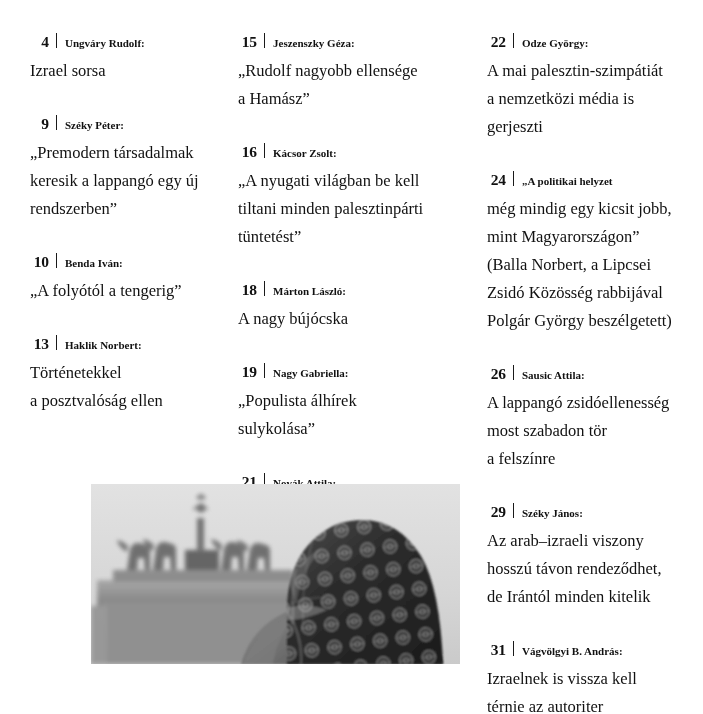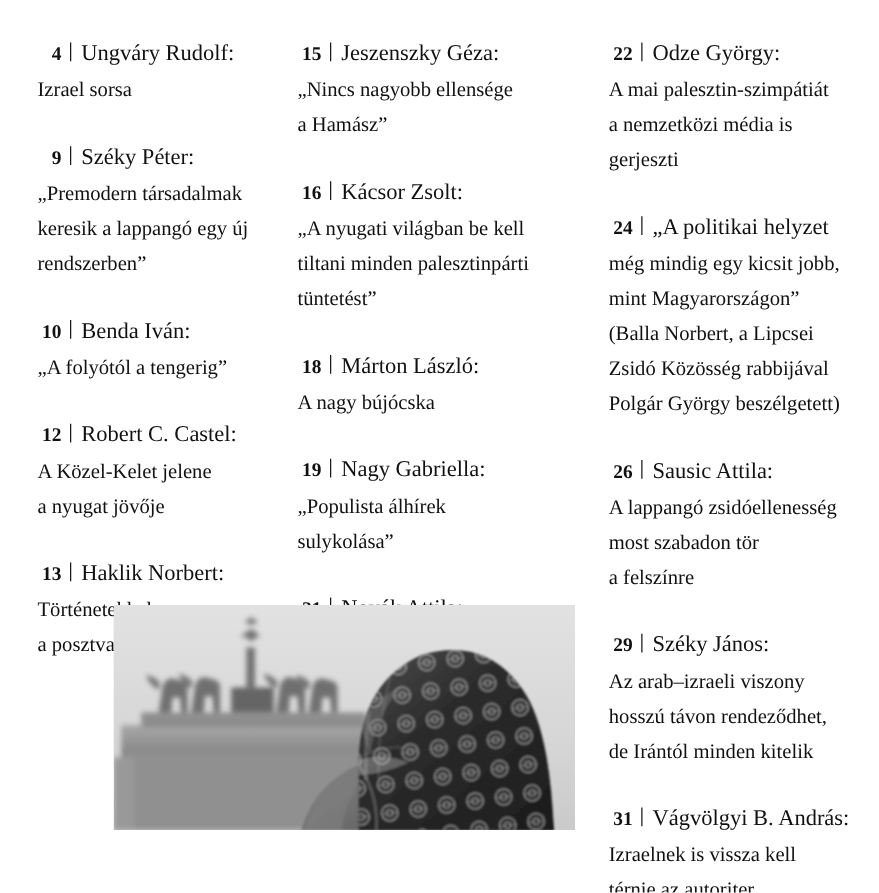--- a/index.html
+++ b/index.html
@@ -55,24 +55,25 @@
   .rule {
     flex: 0 0 auto;
     width: 1px;
     height: 15px;
     background: #1a1a1a;
     margin: 0 8px 0 7px;
     position: relative;
     top: 1px;
   }
   .head-text {
-    font-size: 18px;
+    font-size: 11px;
     line-height: 28px;
     flex: 1 1 auto;
     white-space: nowrap;
+    font-weight: bold;
   }
   .entry-line {
     font-size: 16.5px;
     line-height: 28px;
     white-space: nowrap;
   }
 
   
   #photo {
     position: absolute;
@@ -114,29 +115,20 @@
 
     <div class="entry">
       <div class="entry-head">
         <span class="page-num">10</span>
         <span class="rule"></span>
         <span class="head-text">Benda Iván:</span>
       </div>
       <div class="entry-line">„A folyótól a tengerig”</div>
     </div>
 
-    <div class="entry">
-      <div class="entry-head">
-        <span class="page-num">12</span>
-        <span class="rule"></span>
-        <span class="head-text">Robert C. Castel:</span>
-      </div>
-      <div class="entry-line">A Közel-Kelet jelene</div>
-      <div class="entry-line">a nyugat jövője</div>
-    </div>
 
     <div class="entry">
       <div class="entry-head">
         <span class="page-num">13</span>
         <span class="rule"></span>
         <span class="head-text">Haklik Norbert:</span>
       </div>
       <div class="entry-line">Történetekkel</div>
       <div class="entry-line">a posztvalóság ellen</div>
     </div>
@@ -144,21 +136,21 @@
   </div>
 
   <div class="column col-2">
 
     <div class="entry">
       <div class="entry-head">
         <span class="page-num">15</span>
         <span class="rule"></span>
         <span class="head-text">Jeszenszky Géza:</span>
       </div>
-      <div class="entry-line">„Nincs nagyobb ellensége</div>
+      <div class="entry-line">„Rudolf nagyobb ellensége</div>
       <div class="entry-line">a Hamász”</div>
     </div>
 
     <div class="entry">
       <div class="entry-head">
         <span class="page-num">16</span>
         <span class="rule"></span>
         <span class="head-text">Kácsor Zsolt:</span>
       </div>
       <div class="entry-line">„A nyugati világban be kell</div>

